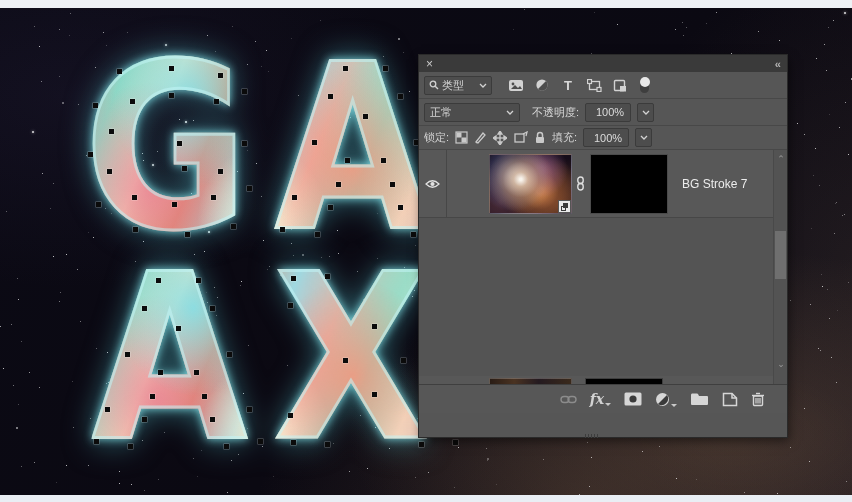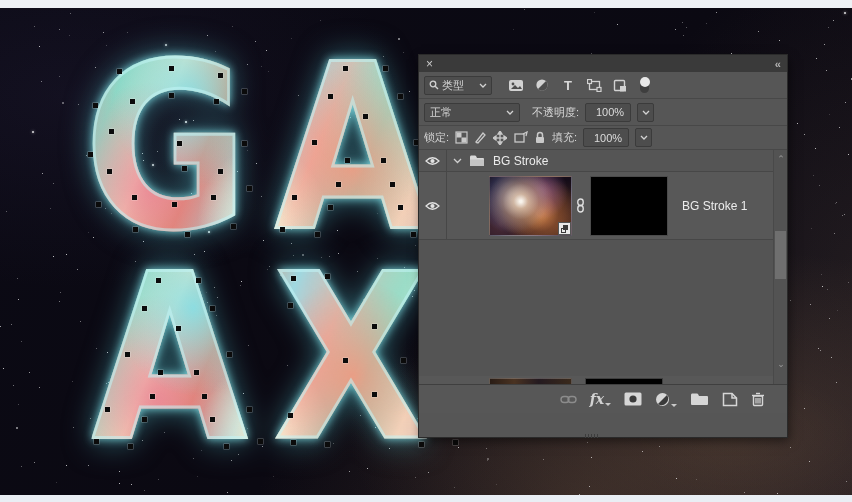--- a/index.html
+++ b/index.html
@@ -795,40 +795,20 @@
         <span class="icon">
           <svg width="8" height="5" viewBox="0 0 8 5">
               <polyline points="1,1 4,4 7,1" fill="none" stroke="currentColor" stroke-width="1.3"></polyline>
             </svg>
         </span>
       </div>
     </div>
 
     <div class="p-list">
       <div class="rows">
-        <div class="grp-row">
-          <span class="eyecell">
-            <svg width="15" height="10" viewBox="0 0 15 10">
-                <path d="M1 5 Q7.5 -1.5 14 5 Q7.5 11.5 1 5 Z" fill="none" stroke="#e2e2e2" stroke-width="1.2"></path>
-                <circle cx="7.5" cy="5" r="2.1" fill="#e2e2e2"></circle>
-              </svg>
-          </span>
-          <span class="icon" style="margin-left:6px">
-            <svg width="9" height="6" viewBox="0 0 9 6">
-                <polyline points="1,1 4.5,4.5 8,1" fill="none" stroke="#cfcfcf" stroke-width="1.3"></polyline>
-              </svg>
-          </span>
-          <span class="icon" style="margin-left:7px">
-            <svg width="17" height="13" viewBox="0 0 17 13">
-                <path d="M1 3 L1 11 Q1 12 2 12 L14 12 Q15 12 15 11 L15 5 Q15 4 14 4 L8 4 L7 2 Q6.7 1.5 6 1.5 L2 1.5 Q1 1.5 1 3 Z" fill="#d8d8d8"></path>
-                <rect x="1" y="5.5" width="14" height="6.5" fill="#c4c4c4"></rect>
-              </svg>
-          </span>
-          <span class="grp-name">BG Stroke</span>
-        </div>
         <div id="layer-rows">
 
 
   <div class="layer-row">
     <span class="eyecell">
       <svg width="15" height="10" viewBox="0 0 15 10">
                   <path d="M1 5 Q7.5 -1.5 14 5 Q7.5 11.5 1 5 Z" fill="none" stroke="#e2e2e2" stroke-width="1.2"></path>
                   <circle cx="7.5" cy="5" r="2.1" fill="#e2e2e2"></circle>
                 </svg>
     </span>
@@ -839,21 +819,21 @@
                   <b></b>
                 </span>
     </span>
     <span class="chain">
       <svg width="9" height="15" viewBox="0 0 9 15">
                   <rect x="1.8" y="1" width="5.4" height="6.5" rx="2.7" fill="none" stroke="#e0e0e0" stroke-width="1.4"></rect>
                   <rect x="1.8" y="7.5" width="5.4" height="6.5" rx="2.7" fill="none" stroke="#e0e0e0" stroke-width="1.4"></rect>
                 </svg>
     </span>
     <span class="mask-thumb"></span>
-    <span class="row-name">BG Stroke 1</span>
+    <span class="row-name">BG Stroke 7</span>
   </div>
 </div>
         <div class="partial-row">
             <span class="t"></span>
             <span class="m"></span>
           </div>
       </div>
 
       <div class="sbar">
         <span class="chev up">⌃</span>

